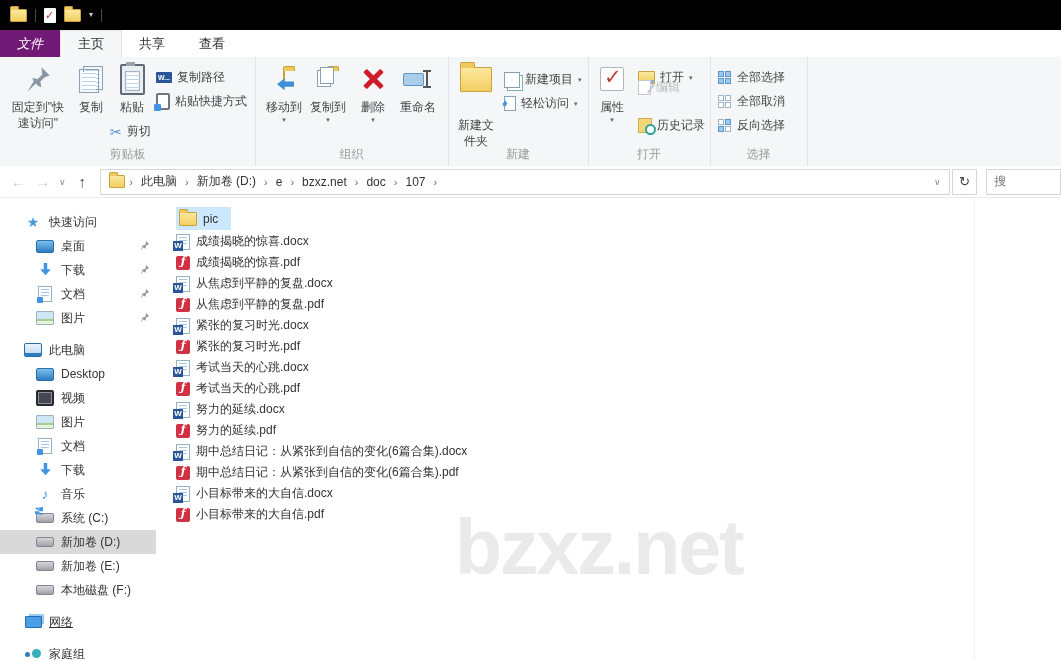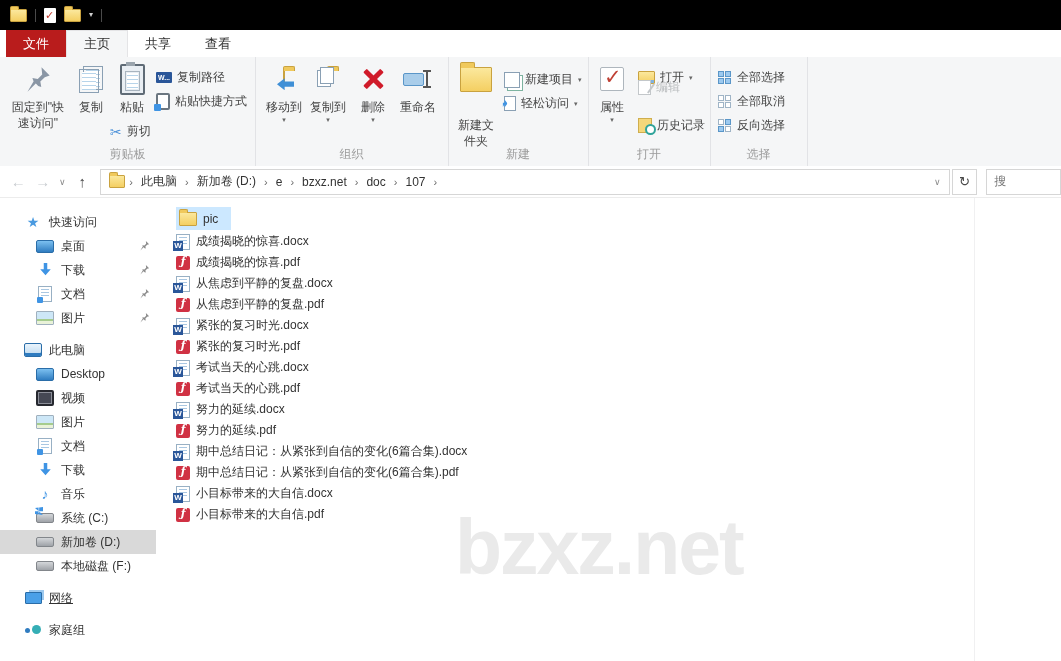--- a/index.html
+++ b/index.html
@@ -21,21 +21,21 @@
   .fold.big::before{width:13px;height:5px;top:-6px;}
   .fold.mid{width:22px;height:17px;}
   .fold.mid::before{width:10px;height:4px;top:-5px;}
 
   .props-ico{width:12px;height:15px;background:#fff;border-radius:1px;position:relative;}
   .props-ico::after{content:"✓";position:absolute;left:1px;top:1px;color:#c0392b;font-size:11px;font-weight:bold;}
 
   
   .tabrow{position:absolute;top:30px;left:0;right:0;height:27px;background:#fff;display:flex;}
   .tab{padding:0 17px;display:flex;align-items:center;font-size:13px;color:#333;}
-  .tab.file{background:#b91c1c;color:#fff;margin-left:6px;}
+  .tab.file{background:#701a75;color:#fff;margin-left:0;font-style:italic;}
   .tab.active{background:#f5f6f7;border:1px solid #e4e4e6;border-bottom:none;}
 
   
   .ribbon{position:absolute;top:57px;left:0;right:0;height:109px;background:#f5f6f7;
           border-bottom:1px solid #d8d9da;}
   .rsec{position:absolute;top:0;bottom:0;border-right:1px solid #e2e3e6;}
   .rsec-label{position:absolute;bottom:3px;left:0;right:0;text-align:center;color:#9b9b9b;}
   .rbig{position:absolute;top:5px;display:flex;flex-direction:column;align-items:center;
         text-align:center;line-height:1.3;color:#454545;}
   .rbig .iconbox{height:34px;display:flex;align-items:center;justify-content:center;margin-bottom:4px;}
@@ -463,20 +463,26 @@
       <div class="srow sel" style="padding-left:36px;">
         <span class="sic">
             <span class="ico-drive"></span>
           </span>
         <span>新加卷 (D:)</span>
       </div>
       <div class="srow" style="padding-left:36px;">
         <span class="sic">
             <span class="ico-drive"></span>
           </span>
+        <span>新加卷 (E:)</span>
+      </div>
+      <div class="srow" style="padding-left:36px;">
+        <span class="sic">
+            <span class="ico-drive"></span>
+          </span>
         <span>本地磁盘 (F:)</span>
       </div>
       <div class="sgap"></div>
       <div class="srow" style="padding-left:24px;text-decoration:underline;">
         <span class="sic">
             <span class="ico-net"></span>
           </span>
         <span>网络</span>
       </div>
       <div class="sgap"></div>

